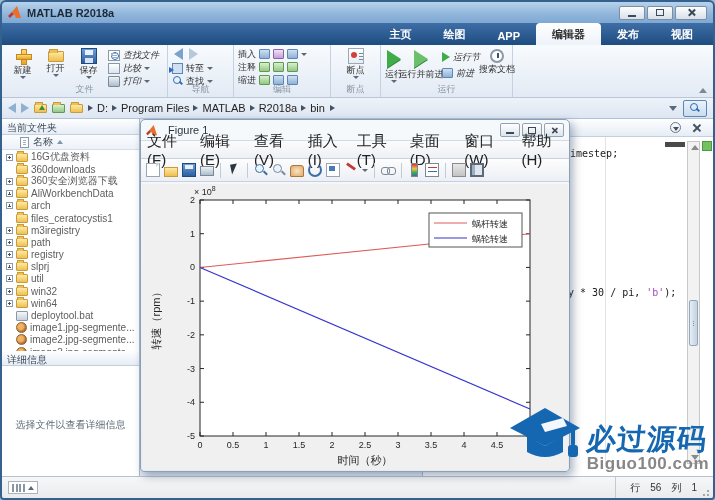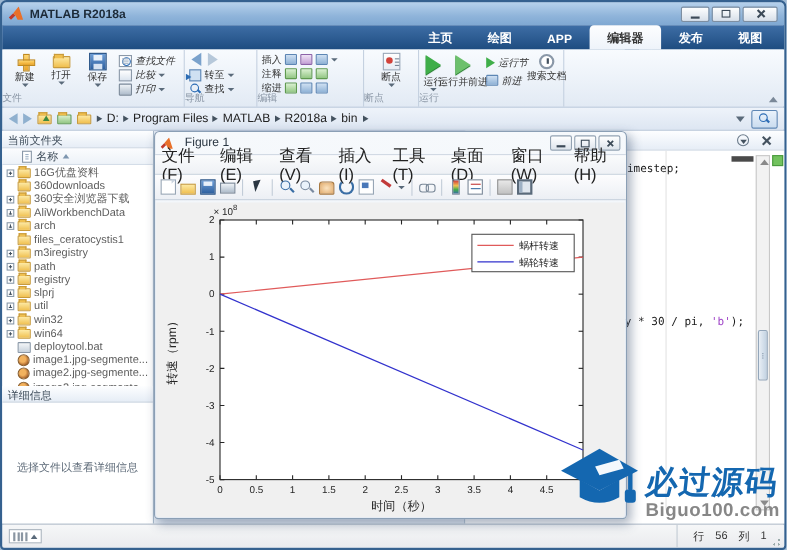--- a/index.html
+++ b/index.html
@@ -40,21 +40,21 @@
   .searchbox{margin-left:8px;display:flex;align-items:center;background:#fff;border:1px solid #4a6f96;border-radius:2px;height:16px;width:172px;padding:0 2px 0 4px;}
   .searchbox input{border:none;outline:none;flex:1;font-size:10px;font-family:"Liberation Sans",sans-serif;color:#333;background:transparent;width:100px;}
   .mag{width:10px;height:10px;position:relative;}
   .mag::before{content:"";position:absolute;left:0;top:0;width:6px;height:6px;border:1.6px solid #2d6db5;border-radius:50%;}
   .mag::after{content:"";position:absolute;left:6px;top:6px;width:4px;height:1.6px;background:#2d6db5;transform:rotate(45deg);}
   .login{margin-left:8px;margin-right:2px;font-size:11px;color:#fff;font-weight:bold;padding:3px 6px;}
   
   .ribbon{position:absolute;left:0;top:43px;right:0;height:53px;
      background:linear-gradient(#f8fbfe,#e2eaf4);border-bottom:1px solid #b9c7d9;display:flex;}
   .rgroup{position:relative;border-right:1px solid #c5d1e0;padding:2px 4px 12px;}
-  .glabel{position:absolute;left:0;right:0;bottom:1px;font-size:9px;color:#8a96a5;}
+  .glabel{position:absolute;left:0;right:0;bottom:1px;text-align:center;font-size:9px;color:#8a96a5;}
   .gbody{display:flex;height:100%;align-items:flex-start;}
   .bigbtn{width:33px;display:flex;flex-direction:column;align-items:center;padding-top:1px;}
   .blabel{font-size:9px;color:#333;margin-top:1px;white-space:nowrap;line-height:10px;text-align:center;}
   .caret{width:0;height:0;border-left:3px solid transparent;border-right:3px solid transparent;border-top:3px solid #5a6a7a;display:inline-block;margin-top:1px;}
   .smallcol{display:flex;flex-direction:column;gap:1px;margin-left:3px;padding-top:2px;font-style:italic;}
   .smallbtn{display:flex;align-items:center;gap:3px;height:12px;font-size:9px;color:#333;white-space:nowrap;}
   .ic{width:16px;height:16px;position:relative;display:block;}
   .ic12{width:12px;height:11px;position:relative;display:inline-block;}
   .i-new::before{content:"";position:absolute;left:6px;top:1px;width:4px;height:14px;background:linear-gradient(#ffd76e,#eba427);border:1px solid #c08a20;}
   .i-new::after{content:"";position:absolute;left:1px;top:6px;width:14px;height:4px;background:linear-gradient(#ffd76e,#eba427);border:1px solid #c08a20;}

